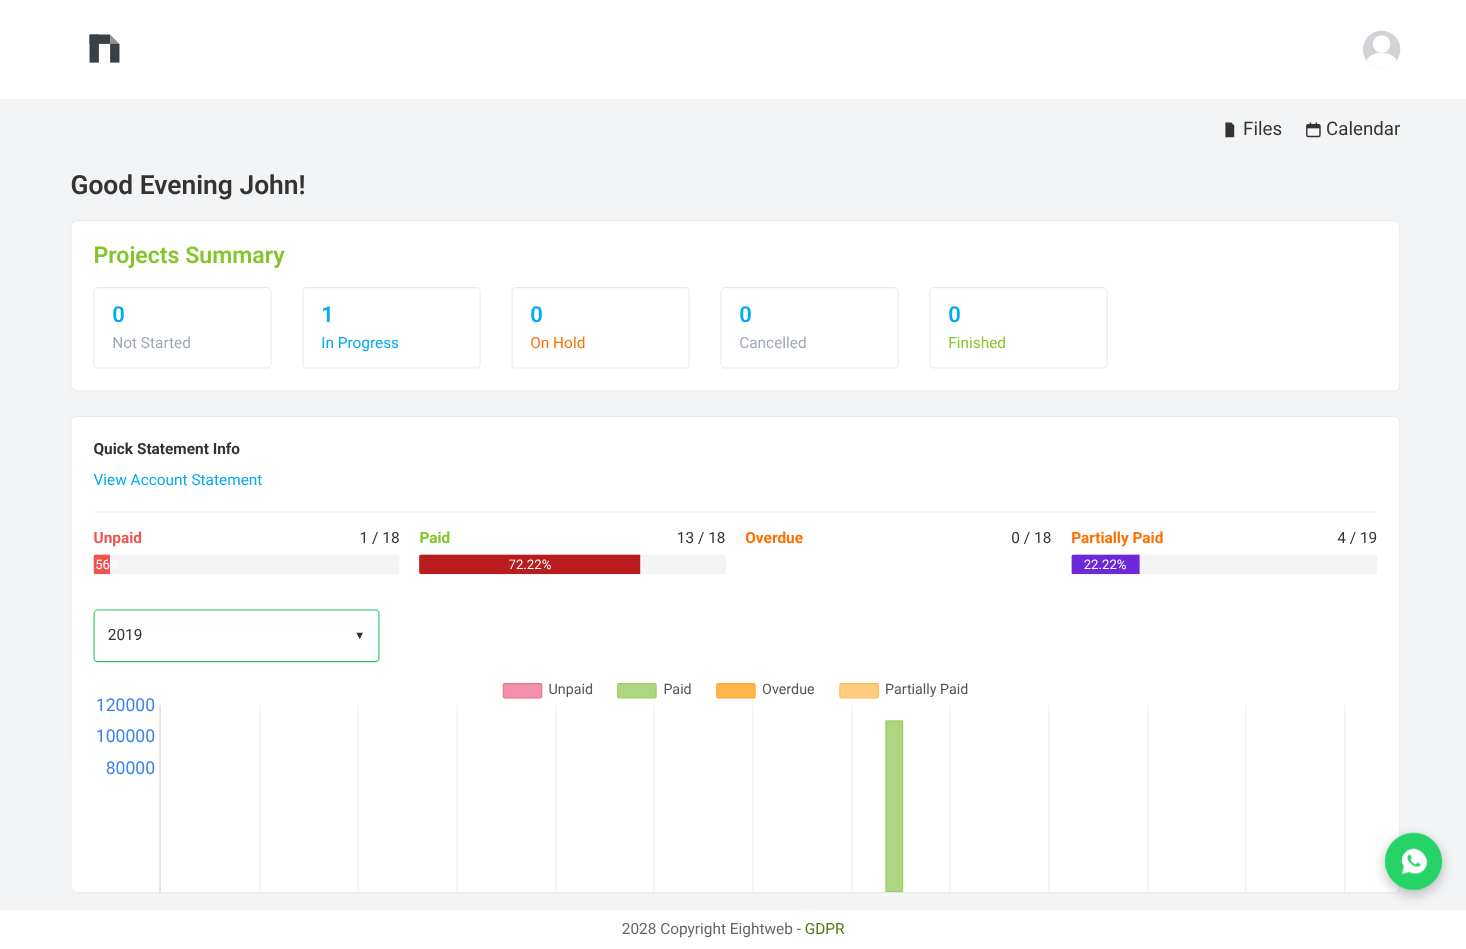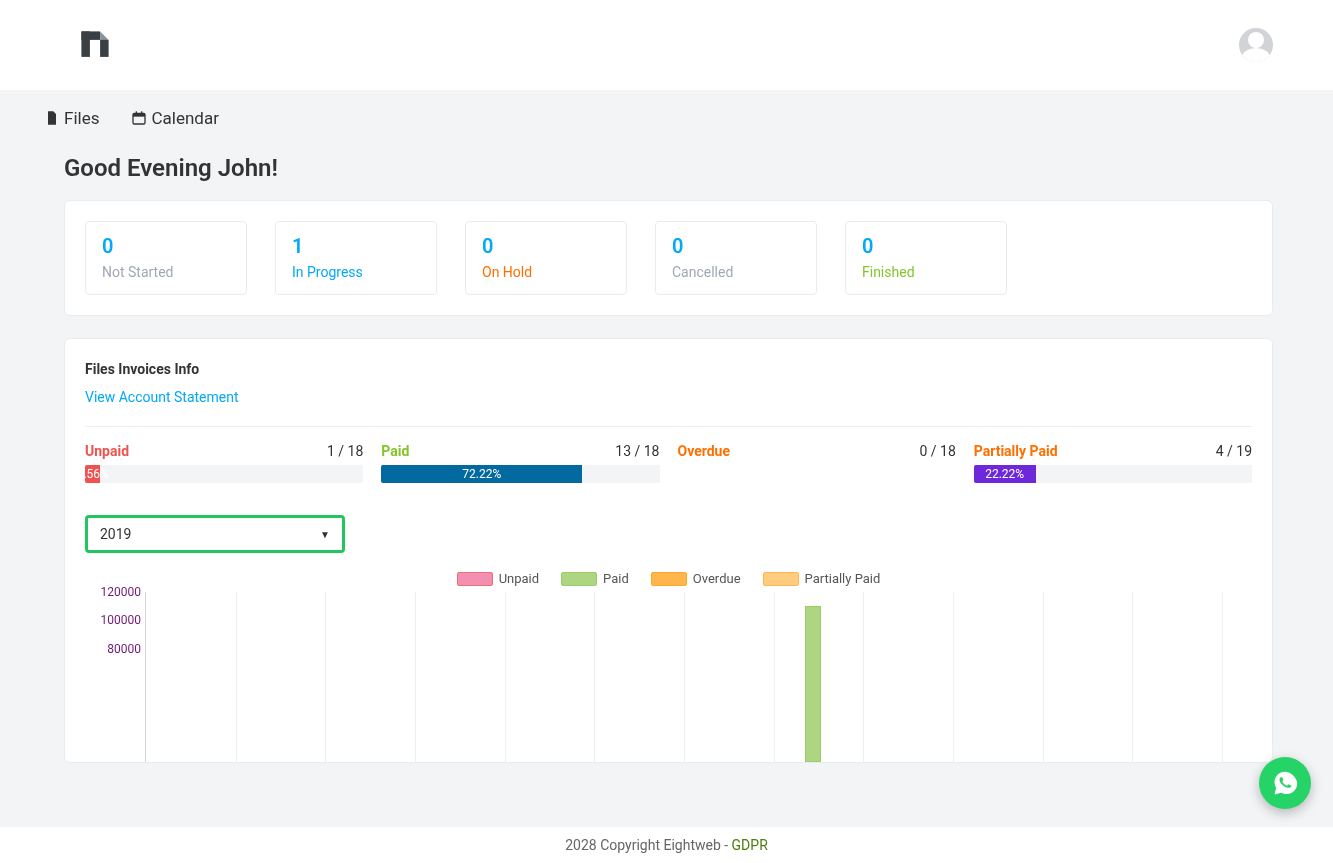--- a/index.html
+++ b/index.html
@@ -4,21 +4,21 @@
 <style>
   * { box-sizing: border-box; margin: 0; padding: 0; }
   body { font-family: -apple-system, BlinkMacSystemFont, "Segoe UI", Roboto, Helvetica, Arial, sans-serif; background: #fff; color: #333; width: 1333px; }
   .topbar { height: 90px; background: #fff; display: flex; align-items: center; justify-content: space-between; padding: 0 60px 0 78px; }
   .logo { width: 34px; height: 34px; position: relative; }
   .logo svg { width: 100%; height: 100%; }
   .avatar { width: 34px; height: 34px; border-radius: 50%; background: #d1d3d6; position: relative; overflow: hidden; }
   .avatar::after { content:""; position:absolute; width:16px; height:16px; background:#fff; border-radius:50%; top:4px; left:9px; }
   .avatar::before { content:""; position:absolute; width:28px; height:18px; background:#fff; border-radius:50% 50% 0 0; top:20px; left:3px; }
   .page { background:#f3f4f6; padding: 0 0 80px 0; min-height: 680px; }
-  .topnav { display:flex; gap:32px; padding: 18px 60px 6px 44px; }
+  .topnav { display:flex; justify-content:flex-end; gap:20px; padding: 18px 60px 6px 44px; }
   .topnav .nav-link { font-size:17px; color:#333; display:flex; align-items:center; gap:4px; cursor:pointer; }
   .topnav .nav-link svg { width:16px; height:18px; }
   .greeting { font-size:24px; font-weight:600; color:#333; margin:20px 60px 18px 64px; }
   .card { background:#fff; border:1px solid #e8ecef; border-radius:6px; margin:0 60px 22px 64px; padding:20px 20px 20px 20px; }
   .card-title-green { color:#84c529; font-size:21px; font-weight:600; margin-bottom:16px; }
   .stat-row { display:flex; gap:28px; }
   .stat-box { flex:0 0 162px; border:1px solid #e8ecef; border-radius:4px; padding:12px 16px 14px 16px; }
   .stat-val { font-size:20px; font-weight:600; }
   .stat-lbl { font-size:14px; margin-top:6px; }
   .stat-val.blue { color:#03a9f4; }
@@ -37,39 +37,39 @@
   .prog-head { display:flex; justify-content:space-between; align-items:flex-end; margin-bottom:6px; }
   .prog-name { font-size:14px; font-weight:700; }
   .prog-frac { font-size:14px; color:#333; }
   .prog-name.red { color:#ef5350; }
   .prog-name.green { color:#84c529; }
   .prog-name.orange { color:#ff6f00; }
   .prog-name.amber { color:#ff6f00; }
   .bar { height:18px; background:#f3f4f6; border-radius:2px; position:relative; overflow:hidden; }
   .bar .fill { height:100%; color:#fff; font-size:12px; display:flex; align-items:center; justify-content:center; white-space:nowrap; }
   .fill.red { background:#ef5350; }
-  .fill.green { background:#0369a1; }
+  .fill.green { background:#b91c1c; }
   .fill.orange { background:#6d28d9; }
   .bar .ghost { position:absolute; left:6px; top:0; bottom:0; display:flex; align-items:center; color:#cfd6dc; font-size:12px; }
 
   .year-select { margin:32px 0 18px 0; position:relative; width:260px; }
-  .year-select .sel { border:3px solid #22c55e; border-radius:4px; height:38px; display:flex; align-items:center; justify-content:space-between; padding:0 12px; font-size:14px; color:#333; cursor:pointer; }
+  .year-select .sel { border:1px solid #22c55e; border-radius:4px; height:48px; display:flex; align-items:center; justify-content:space-between; padding:0 12px; font-size:14px; color:#333; cursor:pointer; }
   .year-select .sel .caret { font-size:10px; color:#333; }
 
   .legend { display:flex; gap:22px; justify-content:center; font-size:13px; color:#555; margin-bottom:6px; }
   .legend .it { display:flex; align-items:center; gap:6px; }
   .swatch { width:36px; height:14px; border-radius:2px; }
   .sw-red { background:#f48fb1; border:1px solid #e57373; }
   .sw-green { background:#aed581; border:1px solid #9ccc65; }
   .sw-orange1 { background:#ffb74d; border:1px solid #ffa726; }
   .sw-orange2 { background:#ffcc80; border:1px solid #ffb74d; }
 
   .chart { position:relative; height:170px; margin:0 30px 0 60px; }
   .y-axis { position:absolute; left:-60px; top:0; bottom:0; width:56px; }
-  .y-tick { position:absolute; right:0; font-size:12px; color:#701a75; transform:translateY(-50%); }
+  .y-tick { position:absolute; right:0; font-size:16px; color:#3b82f6; transform:translateY(-50%); }
   .plot { position:absolute; left:0; right:0; top:0; bottom:0; border-left:1px solid #d0d4d9; }
   .grid-v { position:absolute; top:0; bottom:0; width:1px; background:#eceff1; }
   .barv { position:absolute; bottom:0; width:16px; background:#aed581; border:1px solid #9ccc65; }
 
   .footer { position:fixed; bottom:0; left:0; right:0; text-align:center; font-size:14px; color:#666; background:#fff; padding:10px 0; }
   .footer a { color:#4d7c0f; text-decoration:none; }
 
   .fab { position:fixed; right:22px; bottom:54px; width:52px; height:52px; border-radius:50%; background:#25d366; display:flex; align-items:center; justify-content:center; box-shadow:0 4px 12px rgba(0,0,0,0.25); cursor:pointer; }
   .fab svg { width:28px; height:28px; fill:#fff; }
 </style>
@@ -104,20 +104,21 @@
           <rect x="7" y="2" width="2" height="5" fill="#333"></rect>
           <rect x="15" y="2" width="2" height="5" fill="#333"></rect>
         </svg>
       <span>Calendar</span>
     </div>
   </div>
 
   <div class="greeting">Good Evening John!</div>
 
   <div class="card">
+    <div class="card-title-green">Projects Summary</div>
     <div class="stat-row" id="stat-row">
         <div class="stat-box">
           <div class="stat-val blue">0</div>
           <div class="stat-lbl muted">Not Started</div>
         </div>
         <div class="stat-box">
           <div class="stat-val blue">1</div>
           <div class="stat-lbl blue">In Progress</div>
         </div>
         <div class="stat-box">
@@ -129,21 +130,21 @@
           <div class="stat-lbl muted">Cancelled</div>
         </div>
         <div class="stat-box">
           <div class="stat-val blue">0</div>
           <div class="stat-lbl green">Finished</div>
         </div>
       </div>
   </div>
 
   <div class="card2">
-    <div class="sub-title">Files Invoices Info</div>
+    <div class="sub-title">Quick Statement Info</div>
     <div class="link">View Account Statement</div>
     <hr class="sep">
     <div class="prog-row" id="prog-row">
         <div class="prog-col">
           <div class="prog-head">
             <span class="prog-name red">Unpaid</span>
             <span class="prog-frac">1 / 18</span>
           </div>
           <div class="bar">
             <div class="fill red" style="width:5.56%">5.56%</div>

